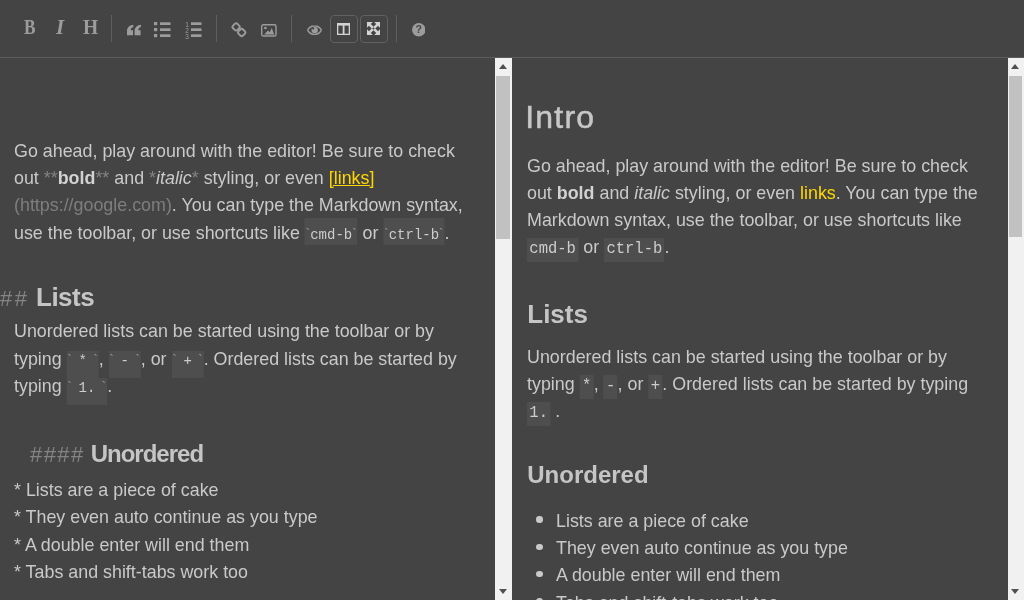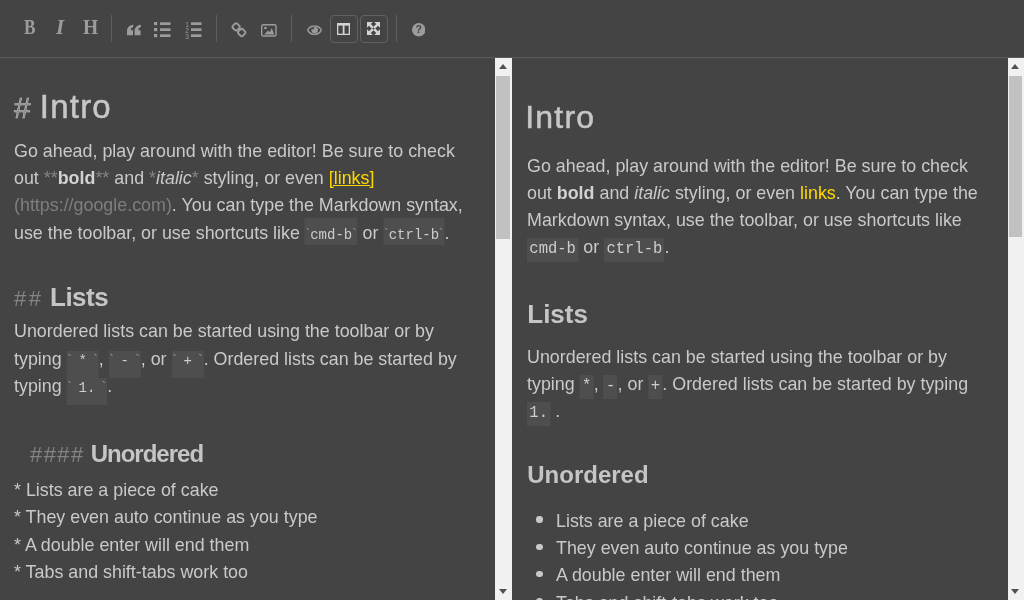--- a/index.html
+++ b/index.html
@@ -97,26 +97,25 @@
       <line x1="5.9" y1="5.9" x2="1.8" y2="1.8" stroke="#d3d3d3" stroke-width="2.5"></line>
       <path d="M0.0 0.0 L5.8 0.0 L0.0 5.8 Z" fill="#d3d3d3"></path>
     </svg>
     <div class="sep" style="left:396px"></div>
     <svg style="position:absolute;left:411.5px;top:23px" width="13.5" height="13.5" viewBox="0 0 13.5 13.5">
       <circle cx="6.75" cy="6.75" r="6.75" fill="#9c9c9c"></circle>
 <text x="6.75" y="10.4" text-anchor="middle" font-family="Liberation Sans" font-weight="700" font-size="10.5" fill="#444444">?</text>
     </svg>
   </div>
 <div class="pane" style="left:0;width:494.5px">
-    <div class="ln h1e" style="top:31.599999999999994px;left:14px"><span class="fmt" style="font-size:30px">#</span> <span class="ls12">Intro</span></div>
     <div class="ln p" style="top:82.9px;left:14px">Go ahead, play around with the editor! Be sure to check</div>
     <div class="ln p" style="top:110.1px;left:14px">out <span class="fmt">**</span><b class="bw">bold</b><span class="fmt">**</span> and <span class="fmt">*</span><i>italic</i><span class="fmt">*</span> styling, or even <span class="lnk">[links]</span></div>
     <div class="ln p" style="top:137.3px;left:14px"><span class="url">(https://google.com)</span>. You can type the Markdown syntax,</div>
     <div class="ln p" style="top:164.5px;left:14px">use the toolbar, or use shortcuts like <span class="ecode"><span class="bt">`</span>cmd-b<span class="bt">`</span></span> or <span class="ecode"><span class="bt">`</span>ctrl-b<span class="bt">`</span></span>.</div>
-    <div class="ln h2e" style="top:226.3px;left:14px"><span class="fmt" style="font-size:22px">##</span> Lists</div>
+    <div class="ln h2e" style="top:226.3px;left:0"><span class="fmt" style="font-size:22px">##</span> Lists</div>
     <div class="ln p" style="top:263.2px;left:14px">Unordered lists can be started using the toolbar or by</div>
     <div class="ln p" style="top:290.5px;left:14px">typing <span class="ecode lo"><span class="bt">`</span> * <span class="bt">`</span></span>, <span class="ecode lo"><span class="bt">`</span> - <span class="bt">`</span></span>, or <span class="ecode lo"><span class="bt">`</span> + <span class="bt">`</span></span>. Ordered lists can be started by</div>
     <div class="ln p" style="top:317.8px;left:14px">typing <span class="ecode lo"><span class="bt">`</span> 1. <span class="bt">`</span></span>.</div>
     <div class="ln h4e" style="top:384.4px;left:30px"><span class="fmt" style="font-size:22px">####</span> <span class="tight">Unordered</span></div>
     <div class="ln p" style="top:421.9px;left:14px">* Lists are a piece of cake</div>
     <div class="ln p" style="top:449.2px;left:14px">* They even auto continue as you type</div>
     <div class="ln p" style="top:476.5px;left:14px">* A double enter will end them</div>
     <div class="ln p" style="top:503.79999999999995px;left:14px">* Tabs and shift-tabs work too</div>
   </div>
 <div class="pane" style="left:511.75px;width:495.75px">

